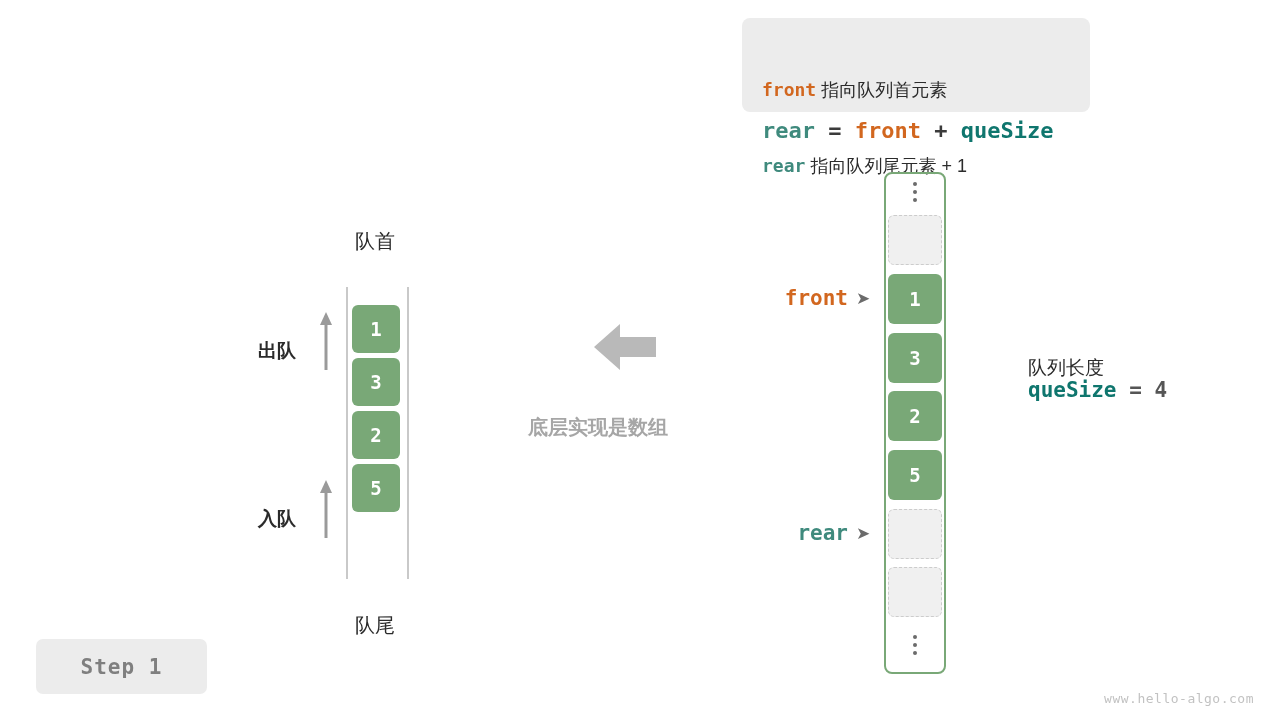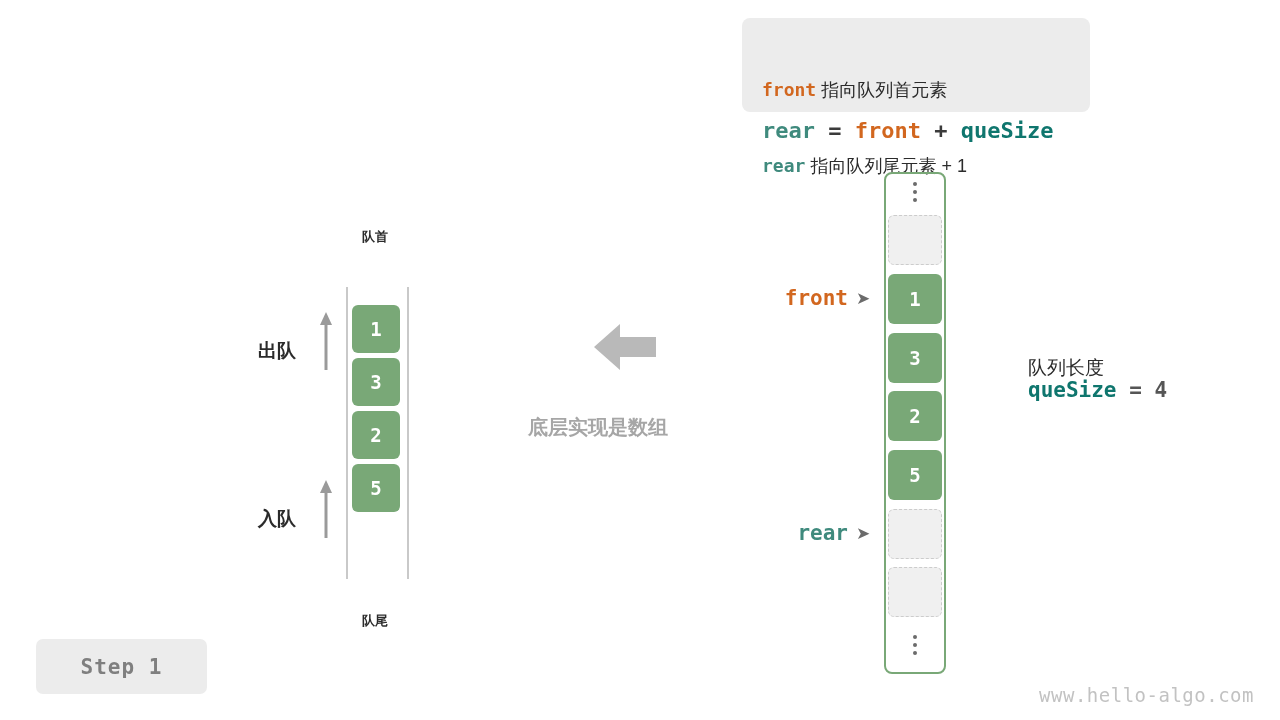--- a/index.html
+++ b/index.html
@@ -37,22 +37,22 @@
     font-weight: bold;
     font-size: 21px;
     color: #7f7f7f;
     letter-spacing: 1px;
     text-align: right;
   }
 
   
   .queue-title {
     position: absolute;
-    font-weight: bold;
-    font-size: 13px;
+    font-weight: normal;
+    font-size: 20px;
     color: #2b2b2b;
     text-align: center;
     width: 120px;
   }
   #queue-head-label { left: 315px; top: 228px; }
   #queue-tail-label { left: 315px; top: 612px; }
 
   .rail {
     position: absolute;
     background: #c9c9c9;
@@ -232,21 +232,21 @@
     font-family: "DejaVu Sans Mono", monospace;
     font-size: 21px;
     font-weight: bold;
   }
 
   .watermark {
     position: absolute;
     right: 26px;
     bottom: 14px;
     font-family: "DejaVu Sans Mono", monospace;
-    font-size: 19px;
+    font-size: 13px;
     color: #c2c2c2;
     letter-spacing: 0.5px;
   }
 </style>
 </head>
 <body>
 
 <div class="stage">
 
   <div class="step-badge">Step 1</div>

